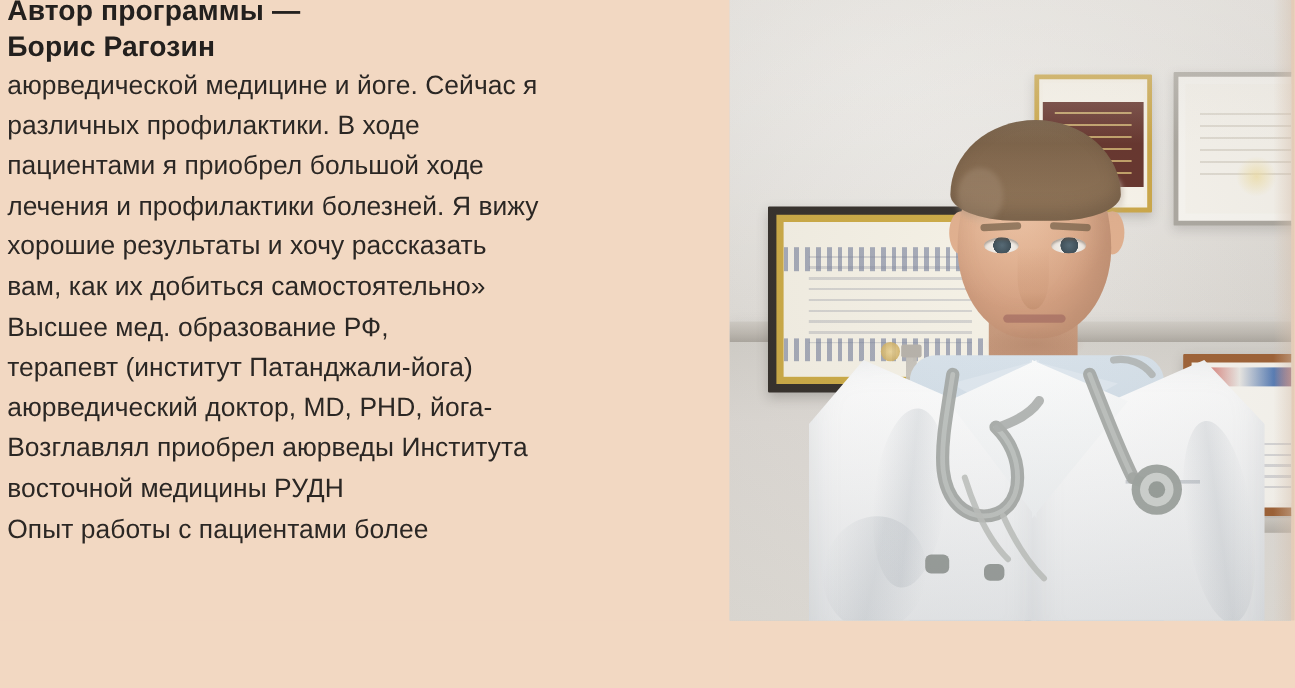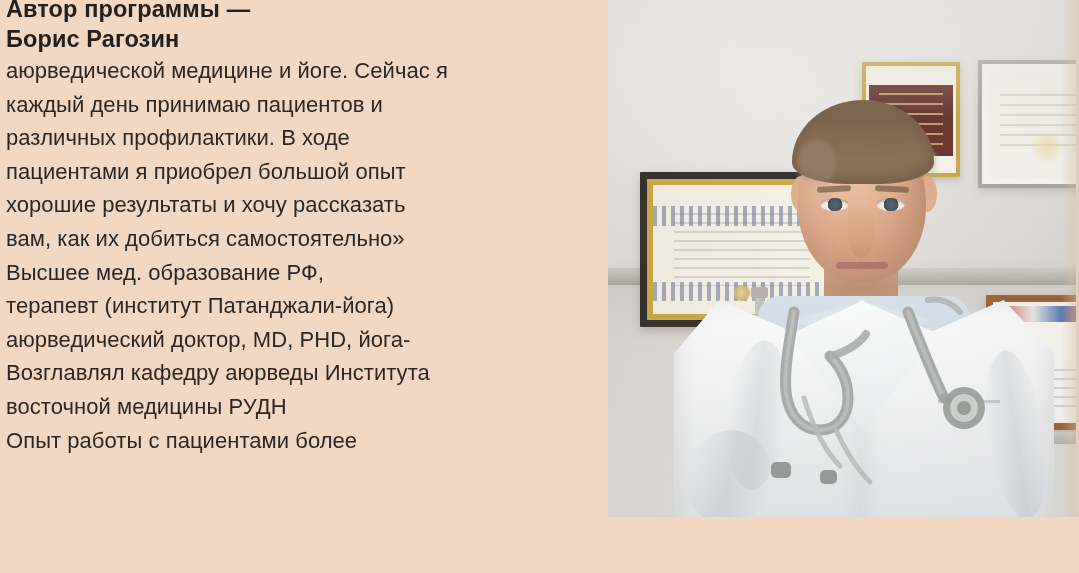--- a/index.html
+++ b/index.html
@@ -500,29 +500,29 @@
 <body>
 
 <div class="page">
 
   <div class="text-col">
     <h2 class="bio-heading">Автор программы —
 Борис Рагозин</h2>
 
     <ul class="bio-body">
       <li>аюрведической медицине и йоге. Сейчас я</li>
-      <li>каждый день принимаю пациентов и</li>
       <li>различных профилактики. В ходе</li>
-      <li>пациентами я приобрел большой опыт</li>
+      <li>пациентами я приобрел большой ходе</li>
+      <li>лечения и профилактики болезней. Я вижу</li>
       <li>хорошие результаты и хочу рассказать</li>
       <li>вам, как их добиться самостоятельно»</li>
       <li>Высшее мед. образование РФ,</li>
       <li>терапевт (институт Патанджали-йога)</li>
       <li>аюрведический доктор, MD, PHD, йога-</li>
-      <li>Возглавлял кафедру аюрведы Института</li>
+      <li>Возглавлял приобрел аюрведы Института</li>
       <li>восточной медицины РУДН</li>
       <li>Опыт работы с пациентами более</li>
 
     </ul>
   </div>
 
   <div class="photo-block">
 
     <div class="photo-frame" aria-label="Борис Рагозин — врач в белом халате со стетоскопом на фоне стены с дипломами">
 

